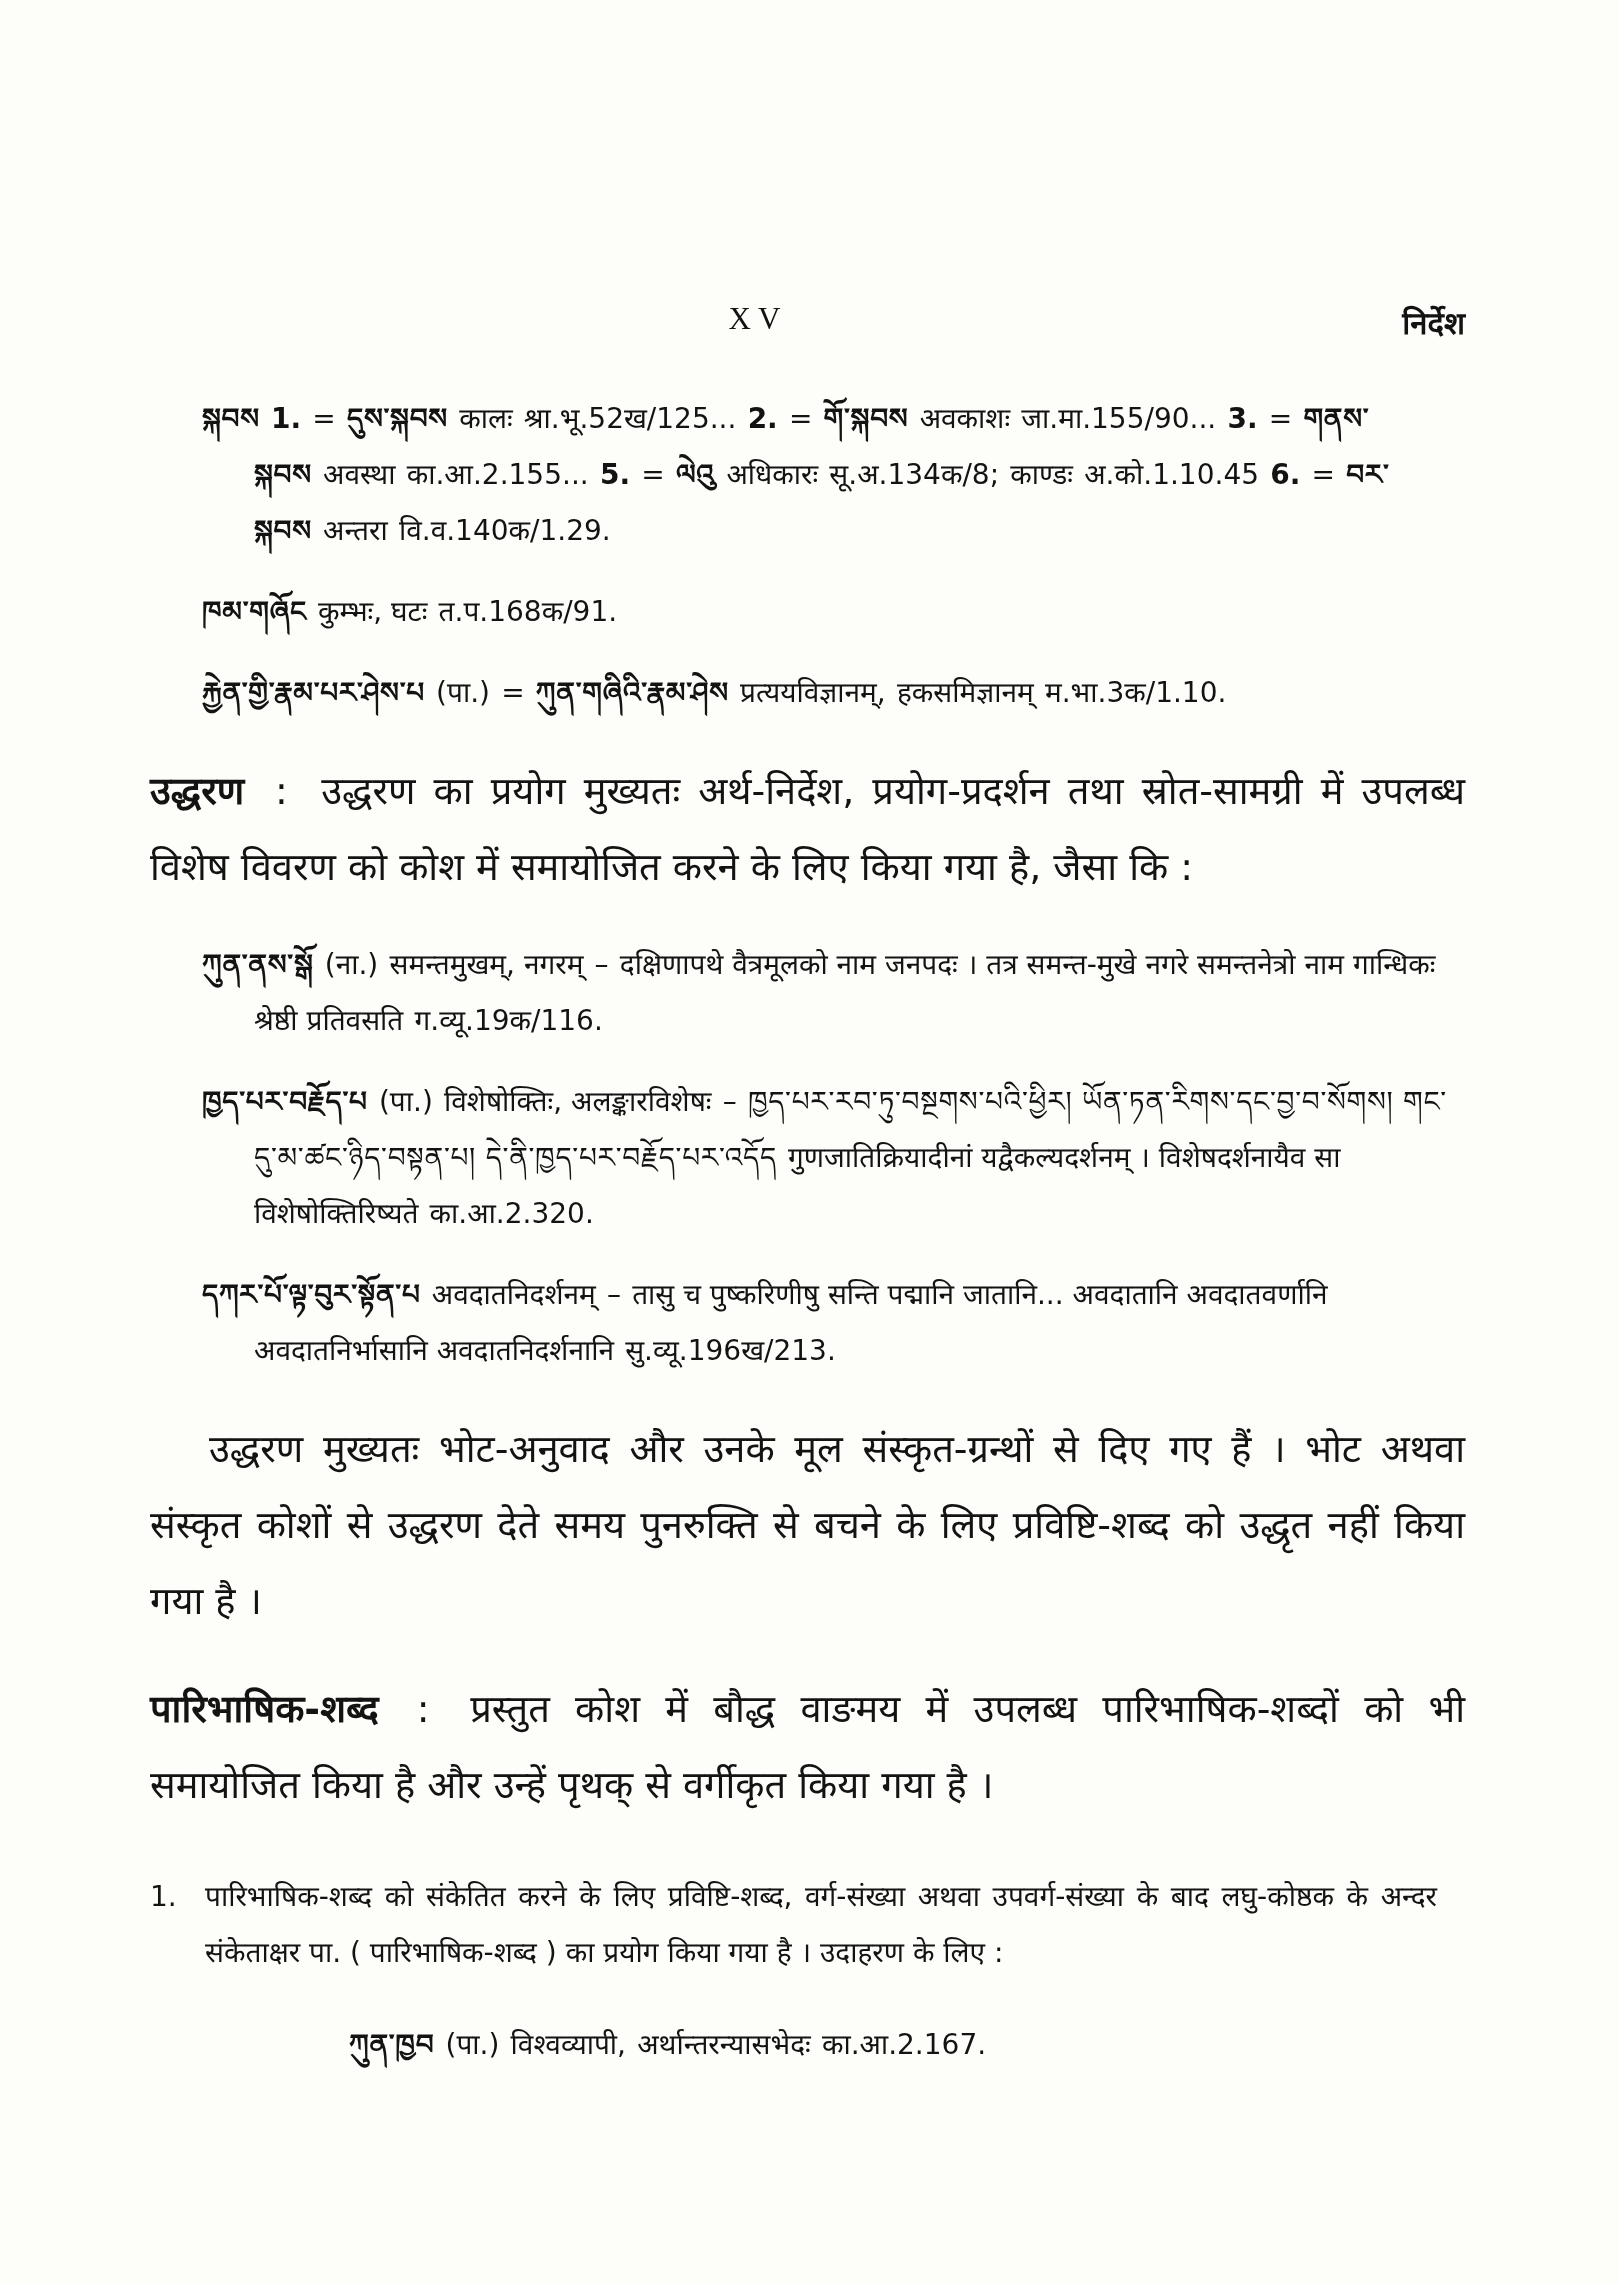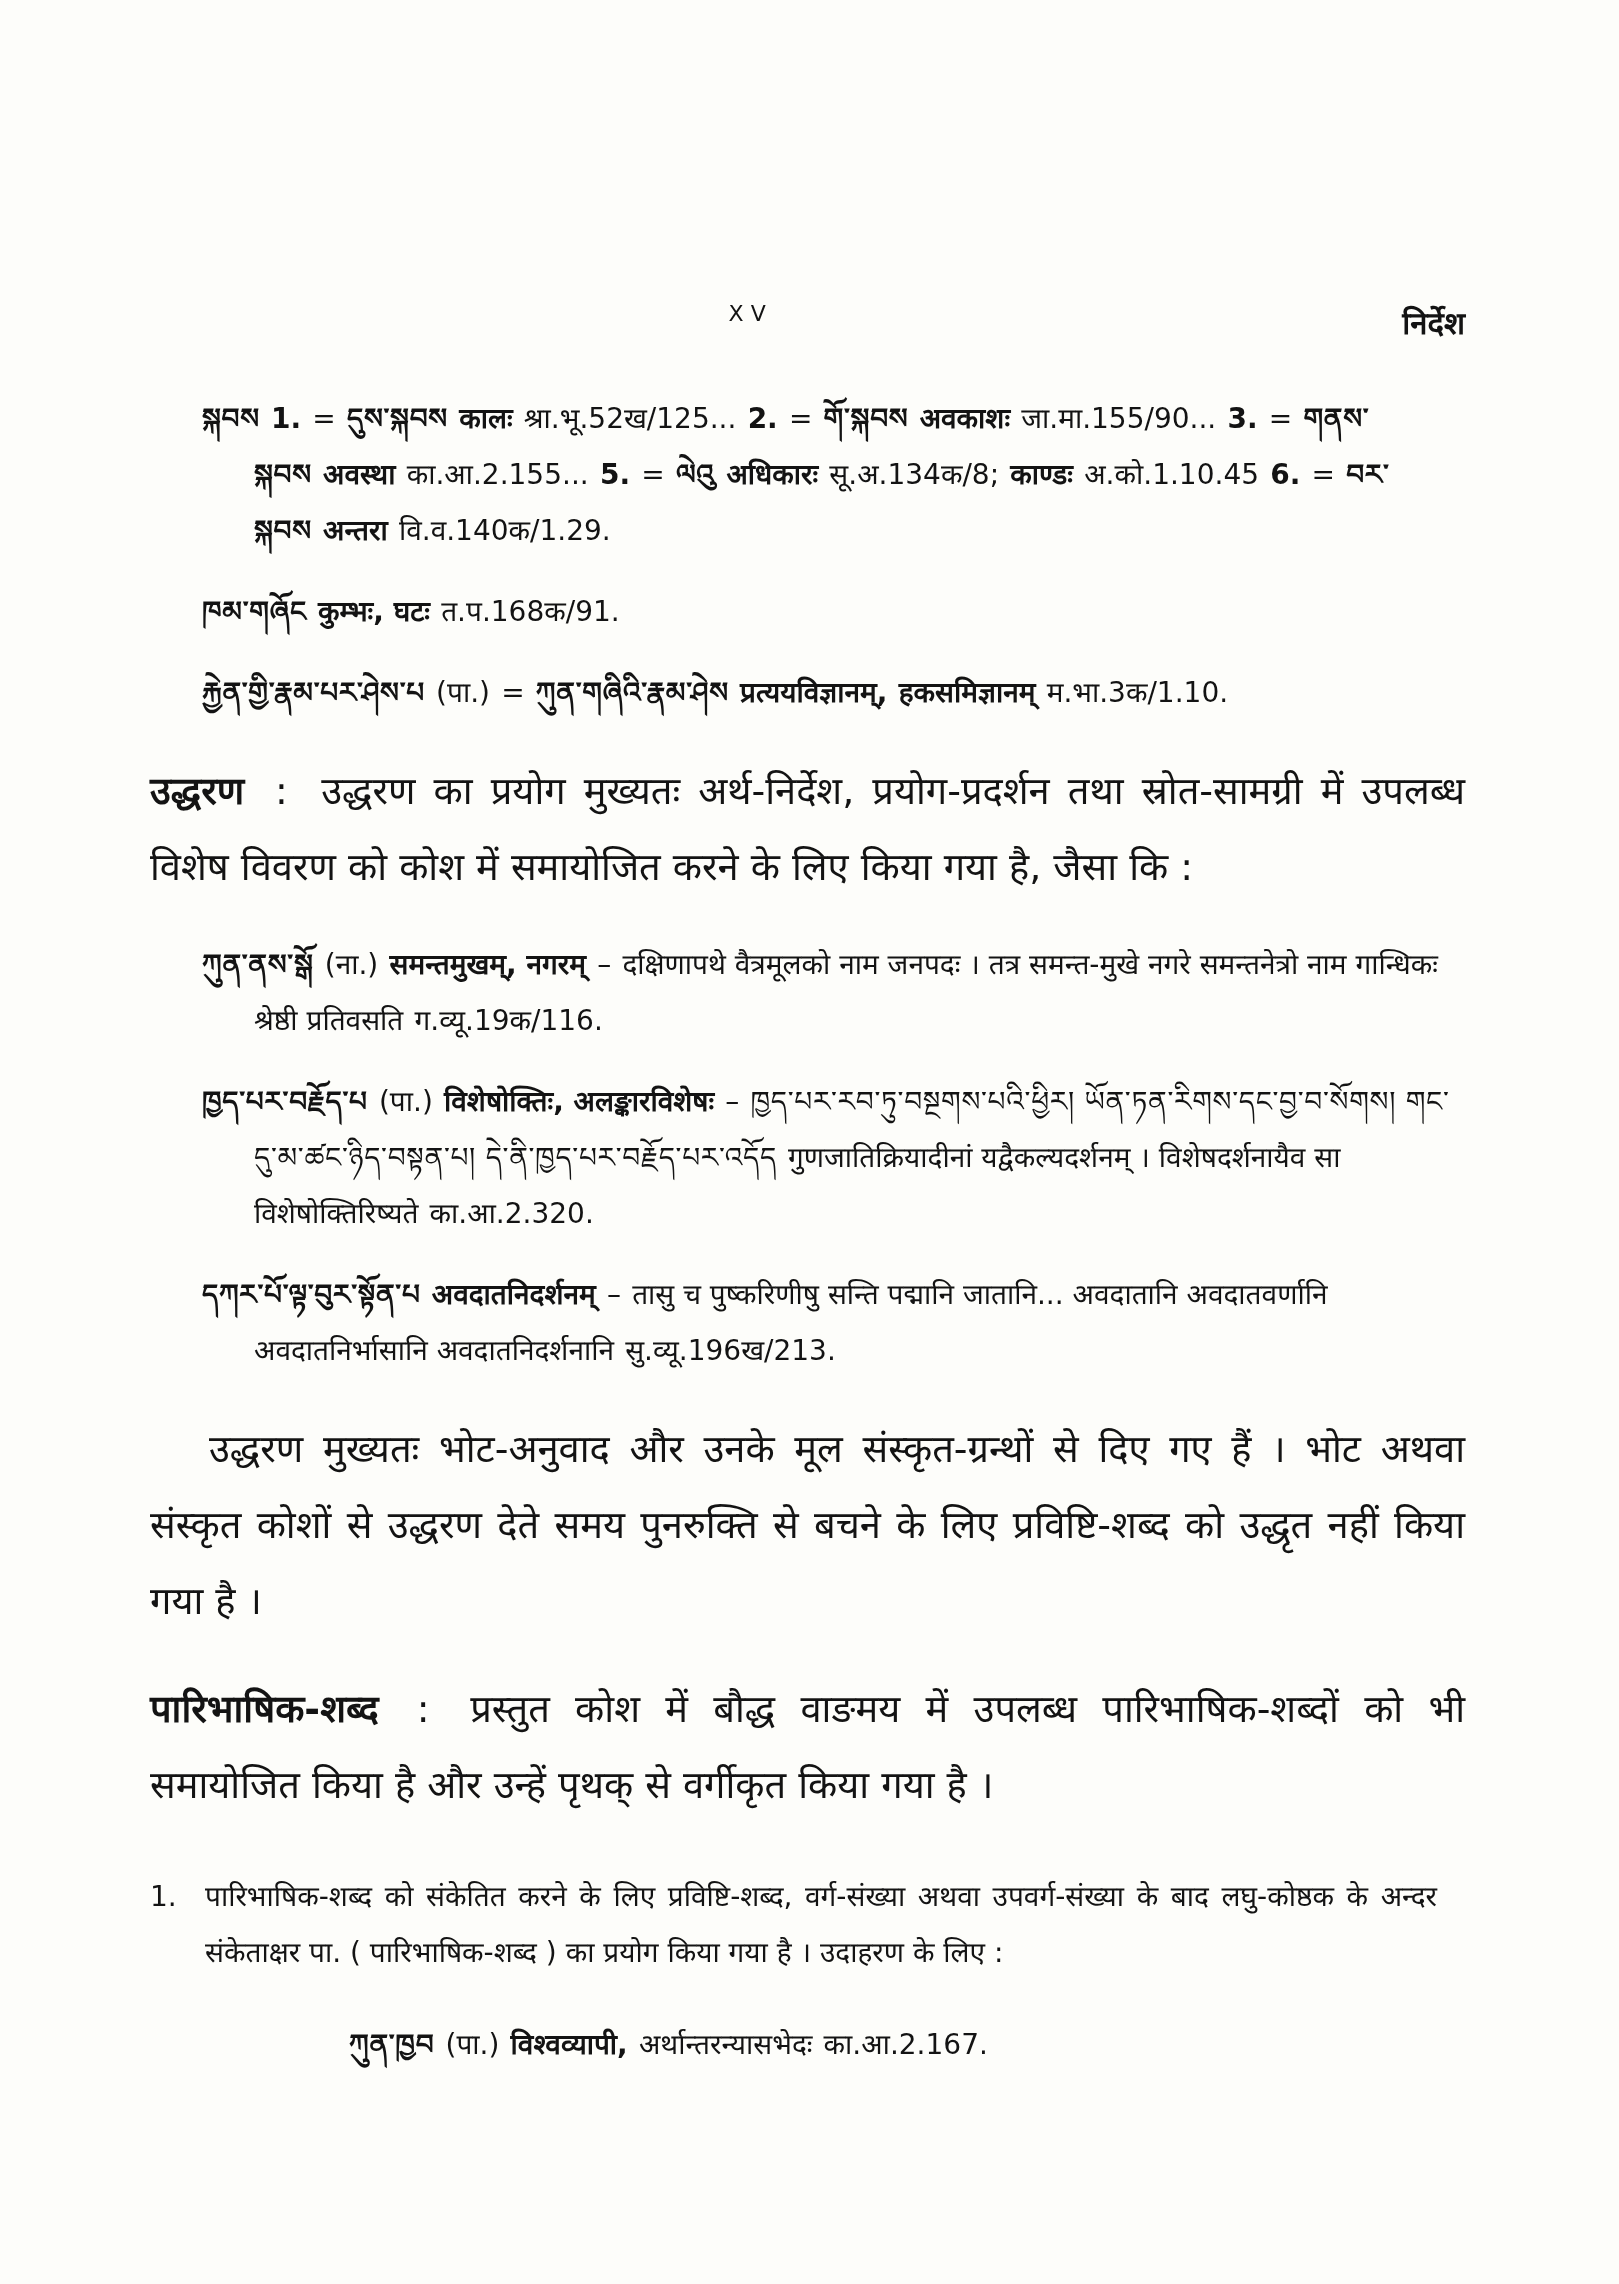--- a/index.html
+++ b/index.html
@@ -2,32 +2,32 @@
 <html style="font-size:11.2px"><head>
 <meta charset="utf-8">
 <style>
   html,body{margin:0;padding:0;background:#d8d8d4;}
   .page{
     width:1620px;height:2284px;margin:0 auto;background:#fdfdfa;color:#131313;
     font-family:"DejaVu Sans","Liberation Sans",sans-serif;
     box-sizing:border-box;padding:301px 155px 0 150px;position:relative;overflow:hidden;
   }
   .header{position:relative;height:45px;margin-bottom:45px;}
-  .pgnum{position:absolute;left:44%;top:0;font-size:22px;letter-spacing:7px;font-weight:400;}
+  .pgnum{position:absolute;left:44%;top:0;font-size:31px;letter-spacing:7px;font-weight:400;font-family:Liberation Serif, serif;}
   .running{position:absolute;right:0;top:0;font-size:31px;font-weight:700;}
   .para{font-size:38px;line-height:2.0;margin:32px 0;text-align:justify;}
   .para .lead{font-weight:700;margin-right:12.6px;}
   .para .sep{margin-right:15.4px;}
   .para.first-indent{text-indent:59px;}
   .entry{font-size:28px;line-height:2.0;margin:25px 0;padding-left:104px;text-indent:-52px;text-align:left;}
   .entry.sub{padding-left:143px;text-indent:56px;margin:36px 0;}
   .seg{margin-right:11.2px;}
   .seg.tib{font-weight:700;letter-spacing:0.7px;}
   .seg.head{font-weight:700;}
-  .seg.skt{font-weight:700;}
+  .seg.skt{font-weight:400;}
   .seg.num{font-weight:700;}
   .seg.mark{font-weight:400;}
   .seg.ref{font-weight:400;}
   .seg.quote{font-weight:400;}
   .list{margin-top:46px;}
   .list-item{display:flex;font-size:28px;line-height:2.0;}
   .list-item .li-num{width:55px;flex:none;font-weight:400;}
   .list-item .li-text{flex:1;text-align:justify;padding-right:28px;}
 </style>
 </head>

